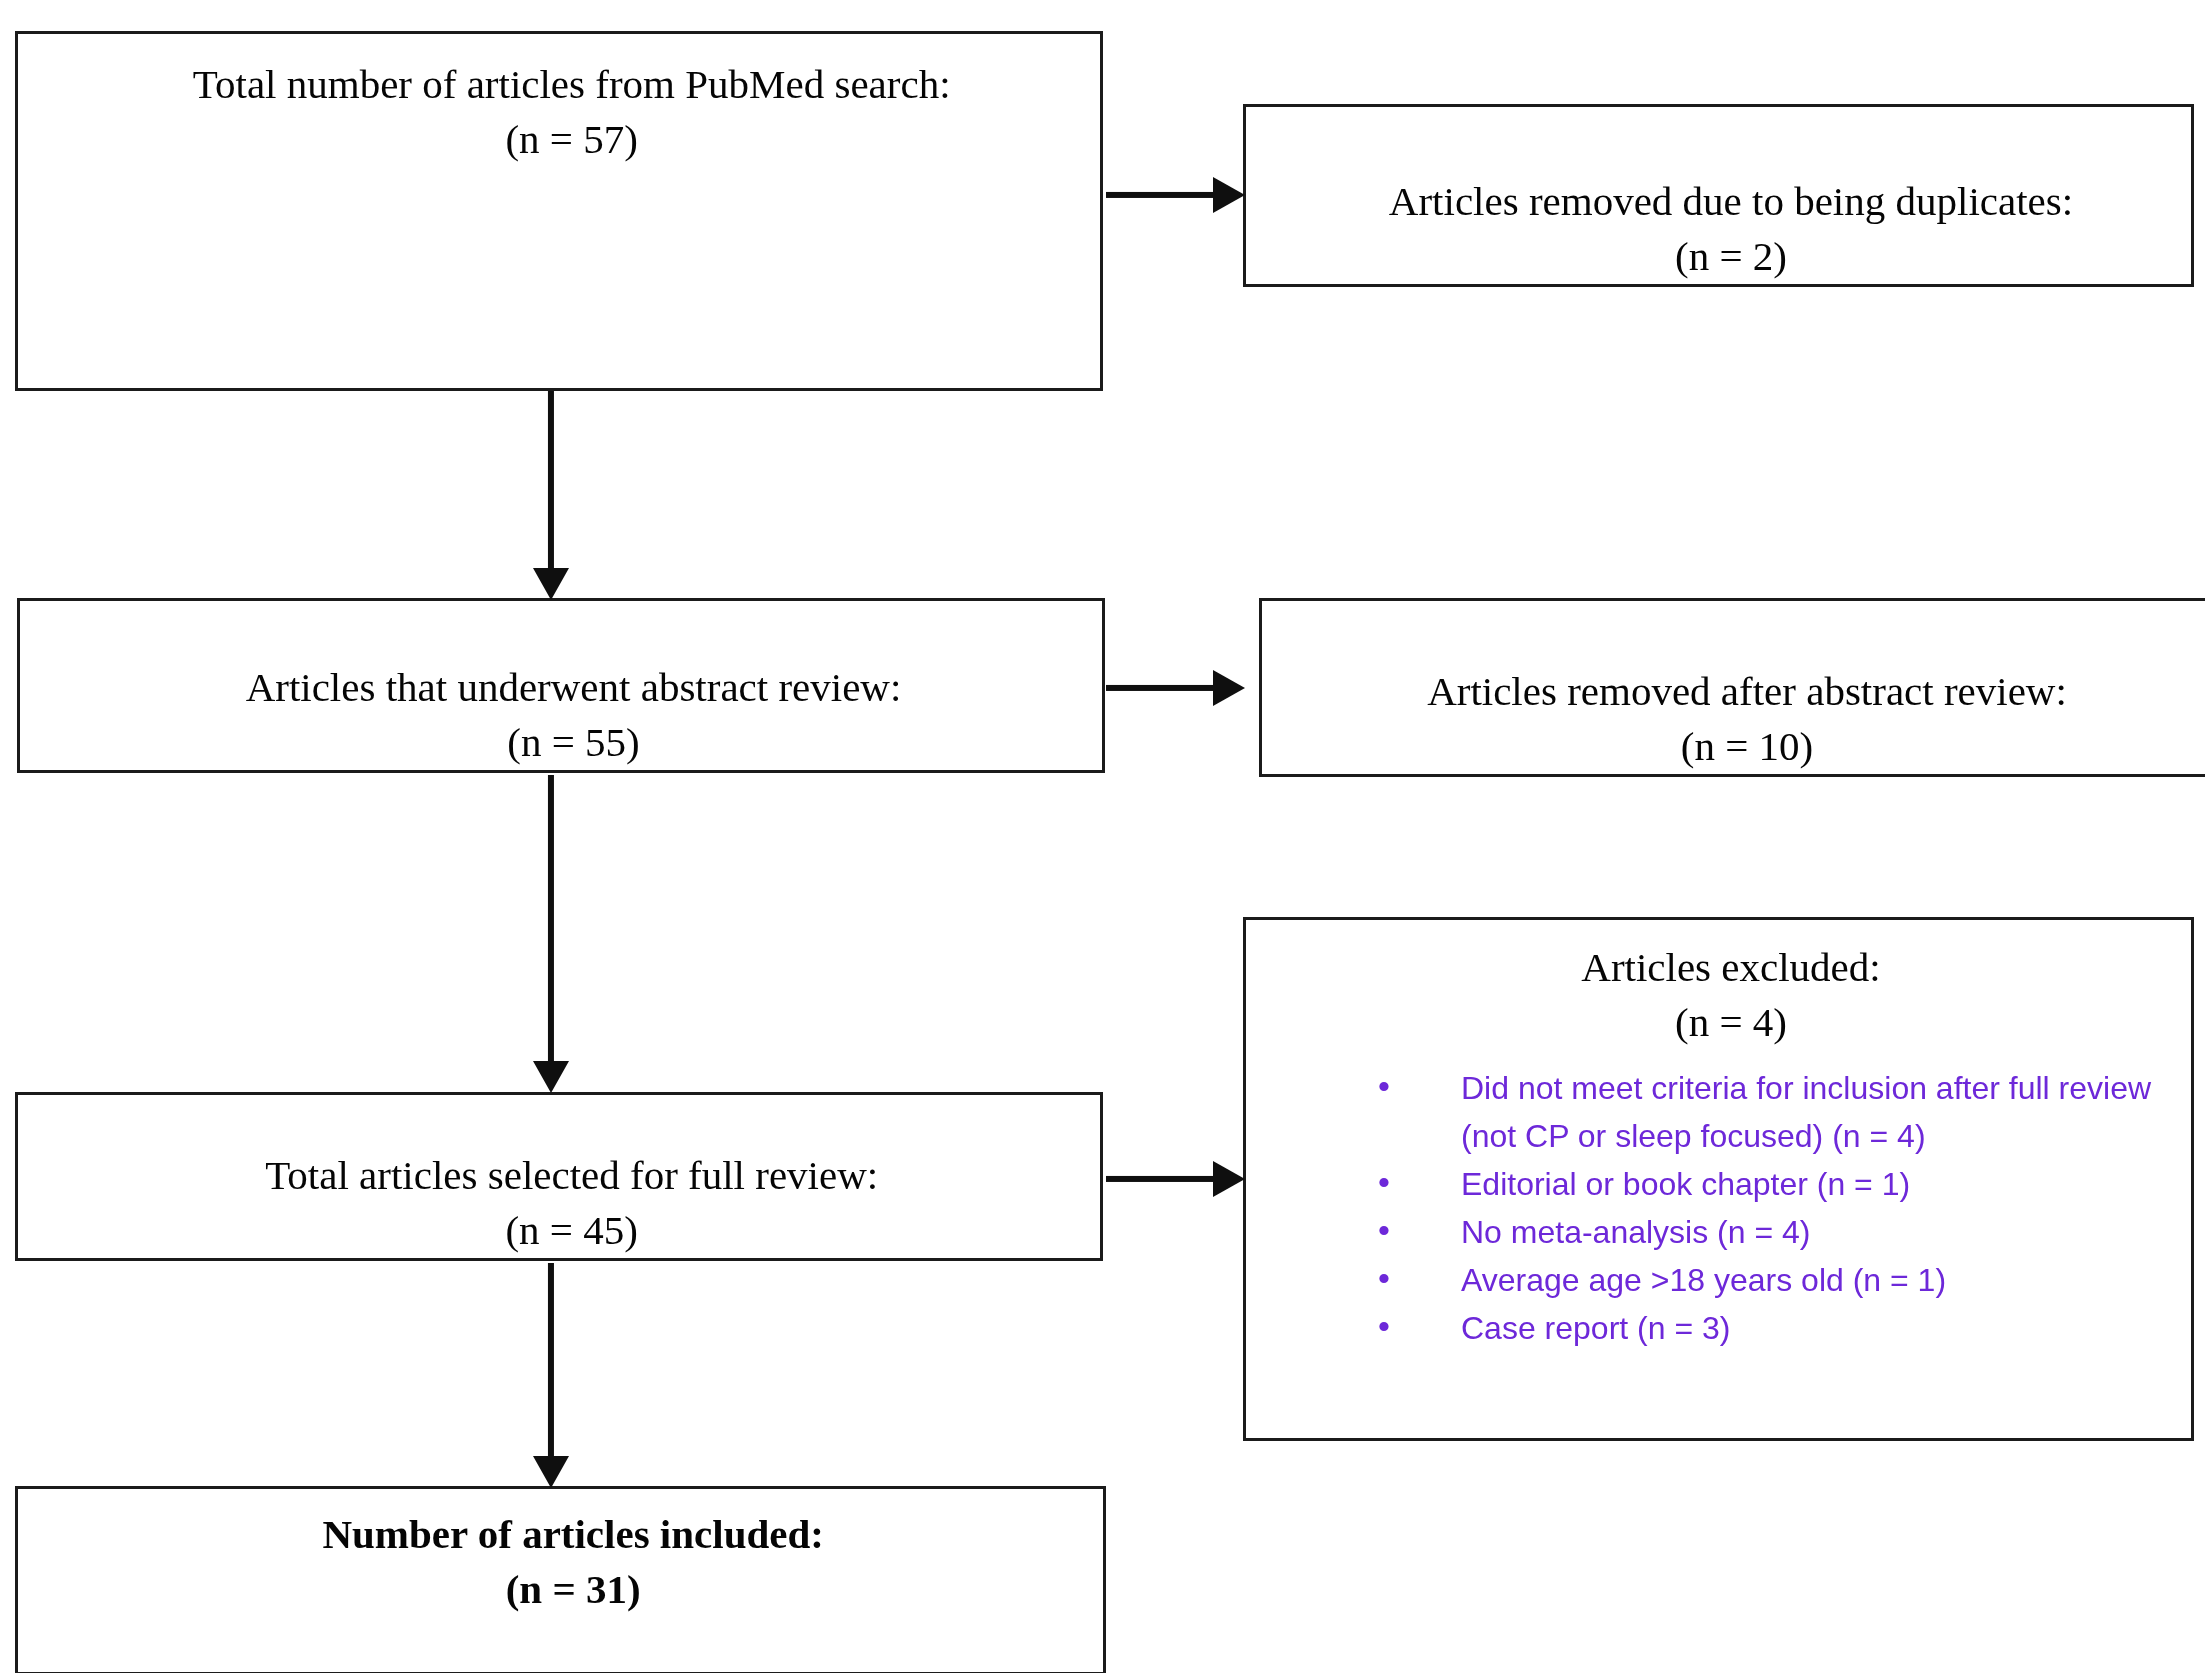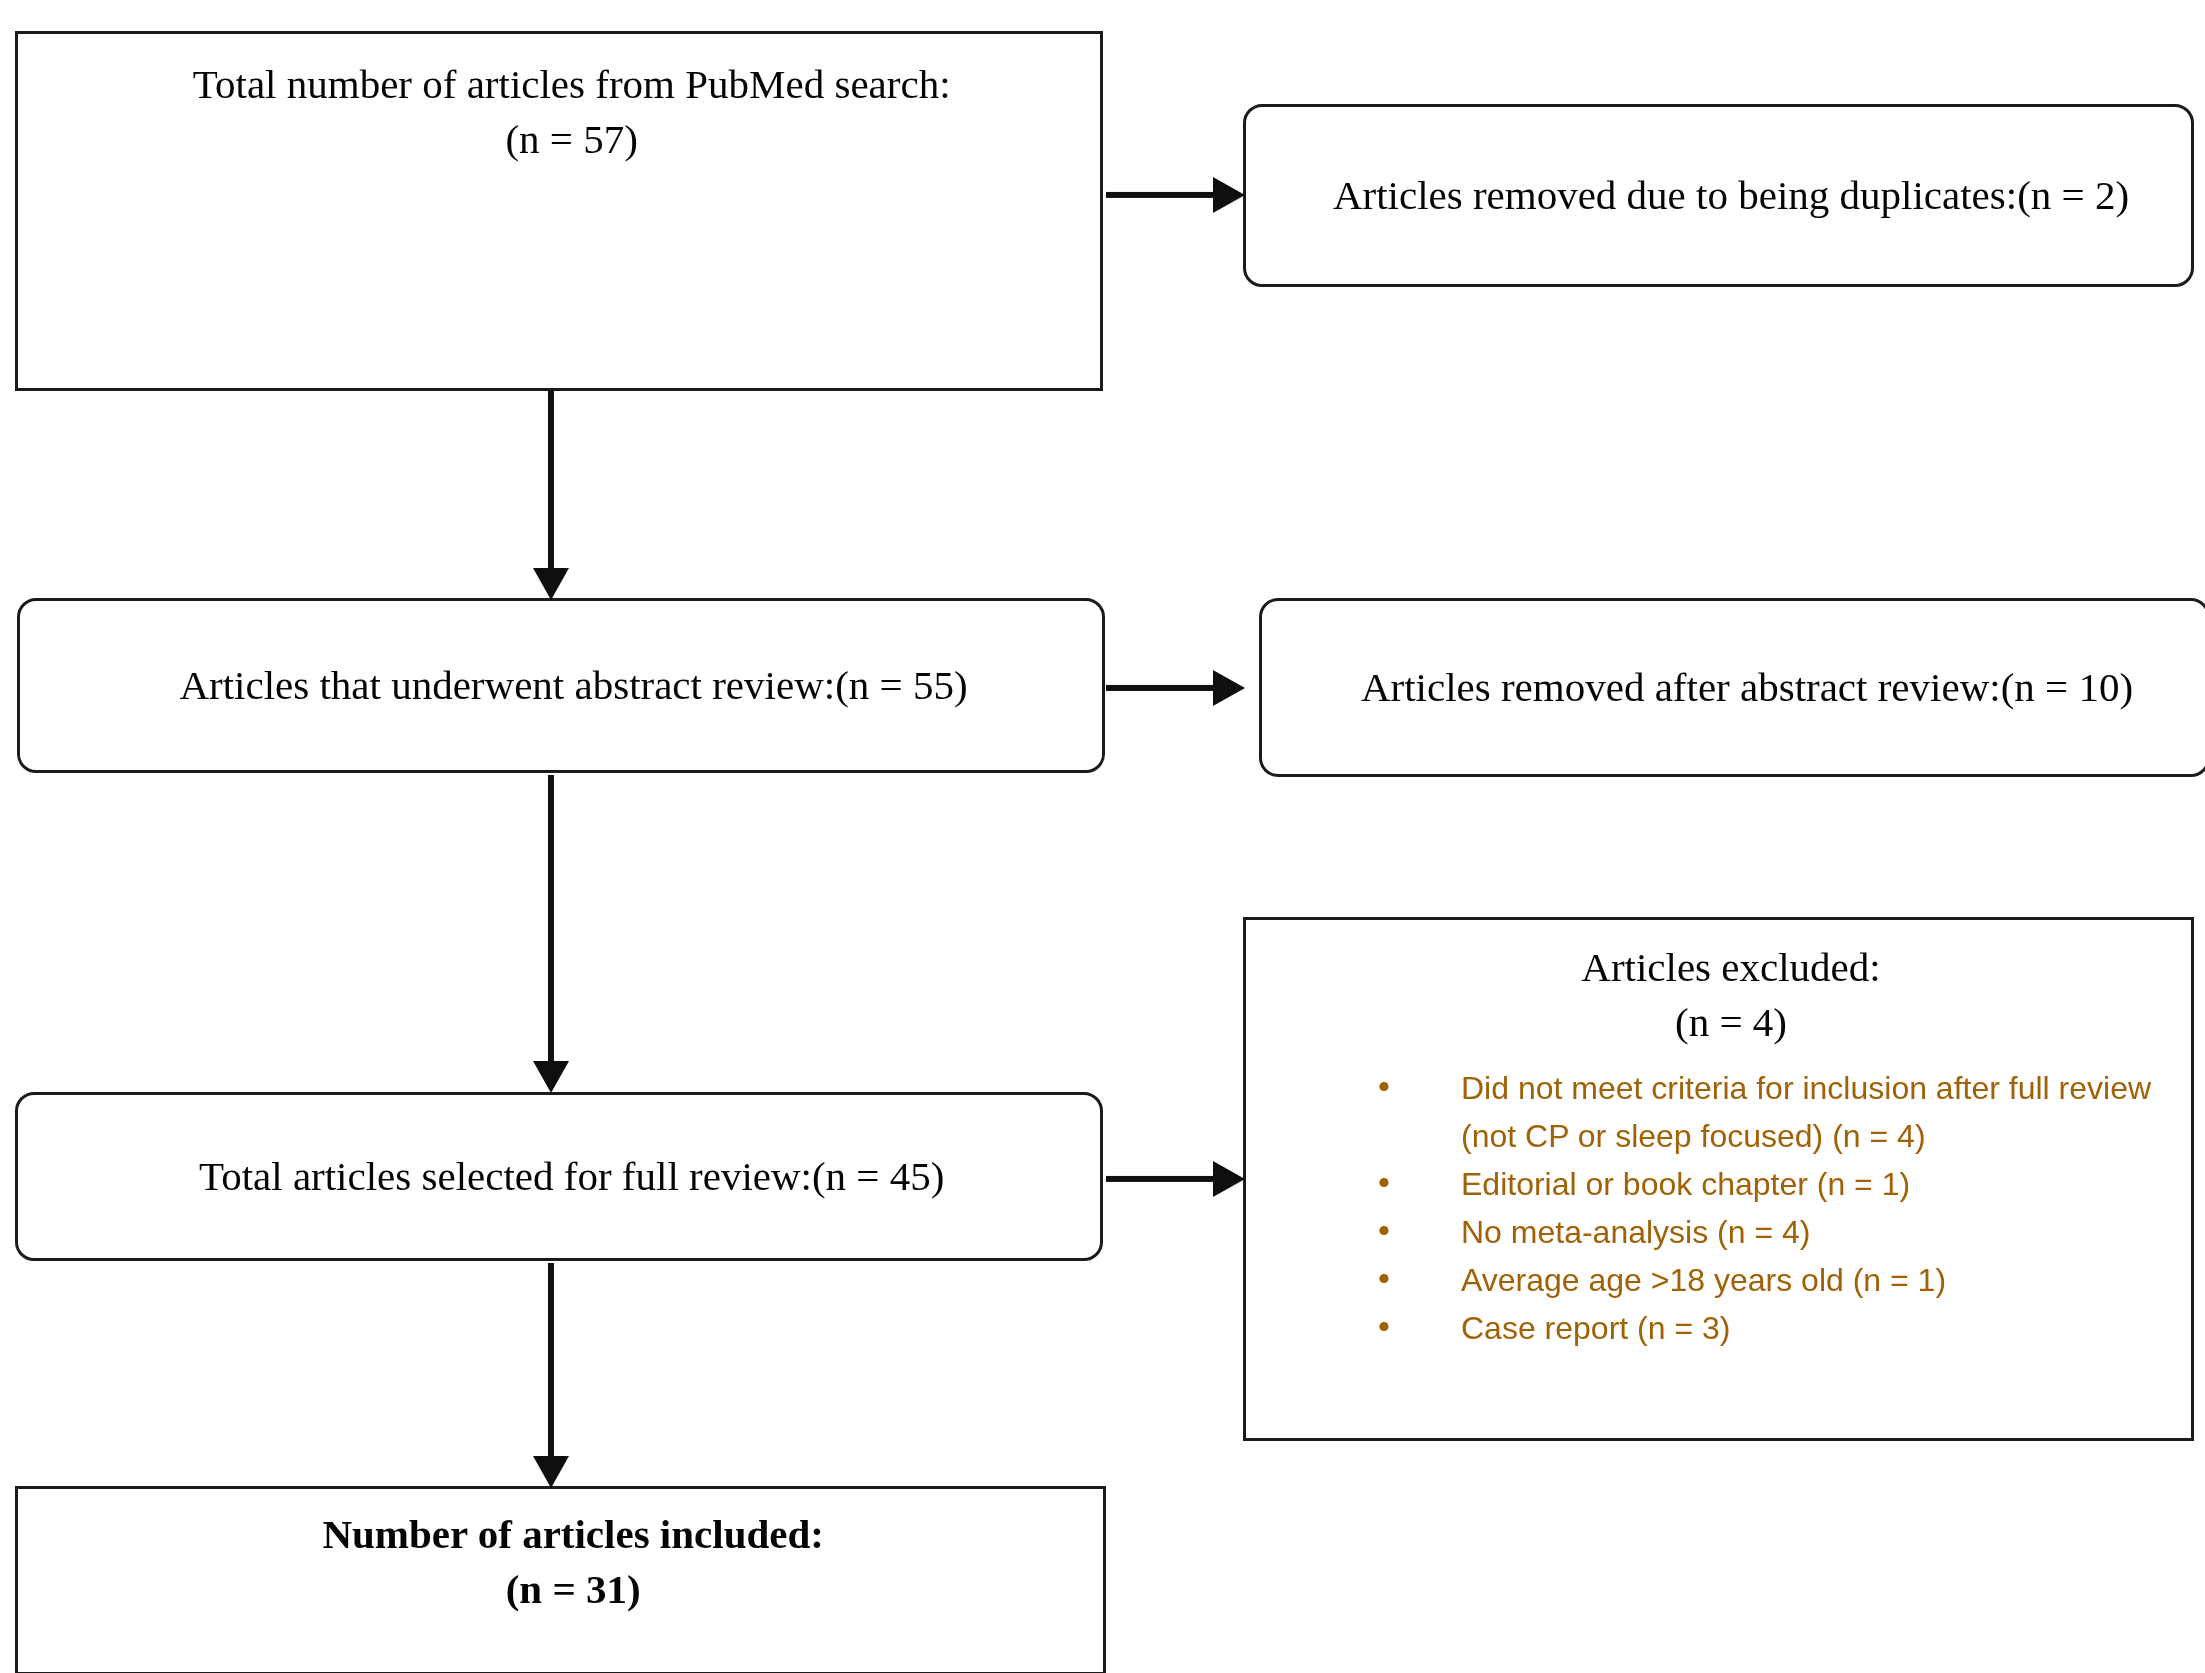--- a/index.html
+++ b/index.html
@@ -21,42 +21,42 @@
     border: 3.8px solid #1b1b1b;
     background: #ffffff;
     text-align: center;
     font-size: 41px;
     line-height: 55px;
     color: #050505;
     padding-left: 25px;
   }
   .center-box {
     display: flex;
-    justify-content: center;
+    flex-direction: column;
+    justify-content: flex-end;
     align-items: center;
-    border-radius: 19px;
   }
 
   #box-pubmed            { left: 15.2px;   top: 30.5px;   width: 1088px; height: 360px; padding-top: 23px; }
   #box-duplicates        { left: 1243px; top: 104px;  width: 951px; height: 183px; }
   #box-abstract          { left: 17px;   top: 598px;  width: 1088px; height: 175px; }
   #box-removed-abstract  { left: 1243px; top: 598px;  width: 951px; height: 179px; margin-left: 16px; }
   #box-full-review       { left: 15.2px;   top: 1092px; width: 1088px; height: 169px; }
   #box-excluded          { left: 1243px; top: 917px; width: 951px; height: 524px; padding-top: 20px; }
   #box-included          { left: 15.2px;   top: 1486px; width: 1091px; height: 189px; padding-top: 18.3px; font-weight: bold; }
 
   
   .bullets {
     list-style: none;
     text-align: left;
     margin-top: 13.7px;
     font-family: "Liberation Sans", sans-serif;
     font-size: 32px;
     line-height: 48px;
-    color: #a16207;
+    color: #6d28d9;
   }
   .bullet {
     position: relative;
     padding-left: 190px;
     padding-right: 7.6px;
   }
   .bullet::before {
     content: "\2022";
     position: absolute;
     left: 107px;

